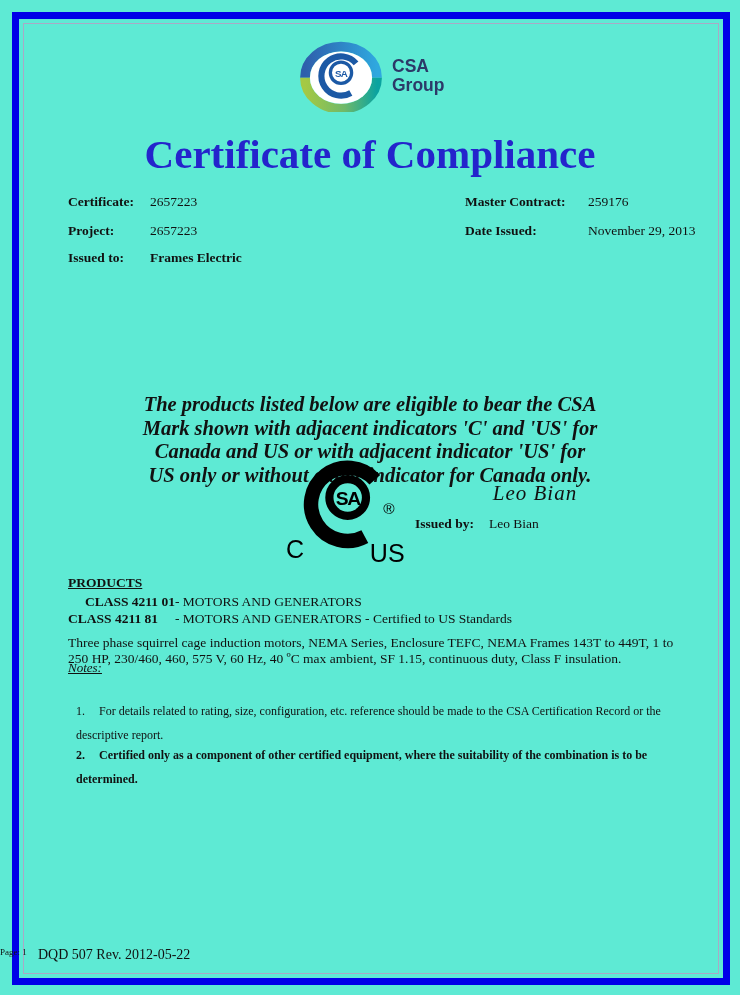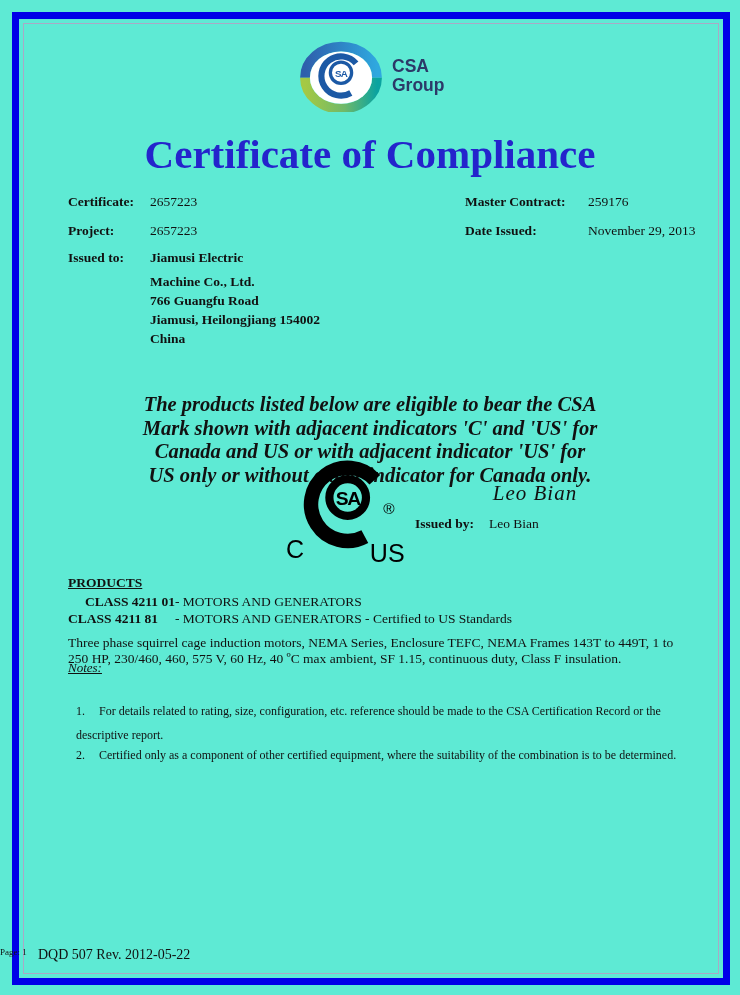--- a/index.html
+++ b/index.html
@@ -91,25 +91,21 @@
   <div class="abs val" style="left:150px;top:194px;">2657223</div>
   <div class="abs lbl" style="left:465px;top:194px;">Master Contract:</div>
   <div class="abs val" style="left:588px;top:194px;">259176</div>
 
   <div class="abs lbl" style="left:68px;top:223px;">Project:</div>
   <div class="abs val" style="left:150px;top:223px;">2657223</div>
   <div class="abs lbl" style="left:465px;top:223px;">Date Issued:</div>
   <div class="abs val" style="left:588px;top:223px;">November 29, 2013</div>
 
   <div class="abs lbl" style="left:68px;top:250px;">Issued to:</div>
-  <div class="abs bold-val" style="left:150px;top:250px;">Jiamusi Electric</div>
-  <div class="abs address">Machine Co., Ltd.
-766 Guangfu Road
-Jiamusi, Heilongjiang 154002
-China</div>
+  <div class="abs bold-val" style="left:150px;top:250px;">Frames Electric</div>
 
   <div class="abs eligibility">The products listed below are eligible to bear the CSA
 Mark shown with adjacent indicators 'C' and 'US' for
 Canada and US or with adjacent indicator 'US' for
 US only or without either indicator for Canada only.</div>
 
   <svg class="abs csa-mark" width="145" height="106" viewBox="0 0 150 110">
     <path d="M 98.2 22.6 A 38 38 0 1 0 87.8 81.6" fill="none" stroke="#000000" stroke-width="15"></path>
     <circle cx="70" cy="41" r="19" fill="none" stroke="#000000" stroke-width="8.5"></circle>
     <text x="70" y="49" text-anchor="middle" font-family="Liberation Sans, DejaVu Sans, sans-serif" font-weight="bold" font-size="20" letter-spacing="-1.5" fill="#000000">SA</text>
@@ -131,19 +127,19 @@
     <span class="class-code">CLASS 4211 81</span><span>- MOTORS AND GENERATORS - Certified to US Standards</span>
   </div>
 
   <div class="abs description">Three phase squirrel cage induction motors, NEMA Series, Enclosure TEFC, NEMA Frames 143T to 449T, 1 to 250 HP, 230/460, 460, 575 V, 60 Hz, 40 ºC max ambient, SF 1.15, continuous duty, Class F insulation.</div>
 
   <div class="abs notes-heading">Notes:</div>
 
   <div class="abs note" style="top:699px;">
     <span class="note-num">1.</span><span>For details related to rating, size, configuration, etc. reference should be made to the CSA Certification Record or the descriptive report.</span>
   </div>
-  <div class="abs note" style="top:743px;">
+  <div class="abs note" style="top:743px;font-weight:bold;">
     <span class="note-num">2.</span><span>Certified only as a component of other certified equipment, where the suitability of the combination is to be determined.</span>
   </div>
 
   <div class="abs footer-left">DQD 507 Rev. 2012-05-22</div>
   <div class="abs footer-center">Page: 1</div>
 </div>
 
 </body></html>

